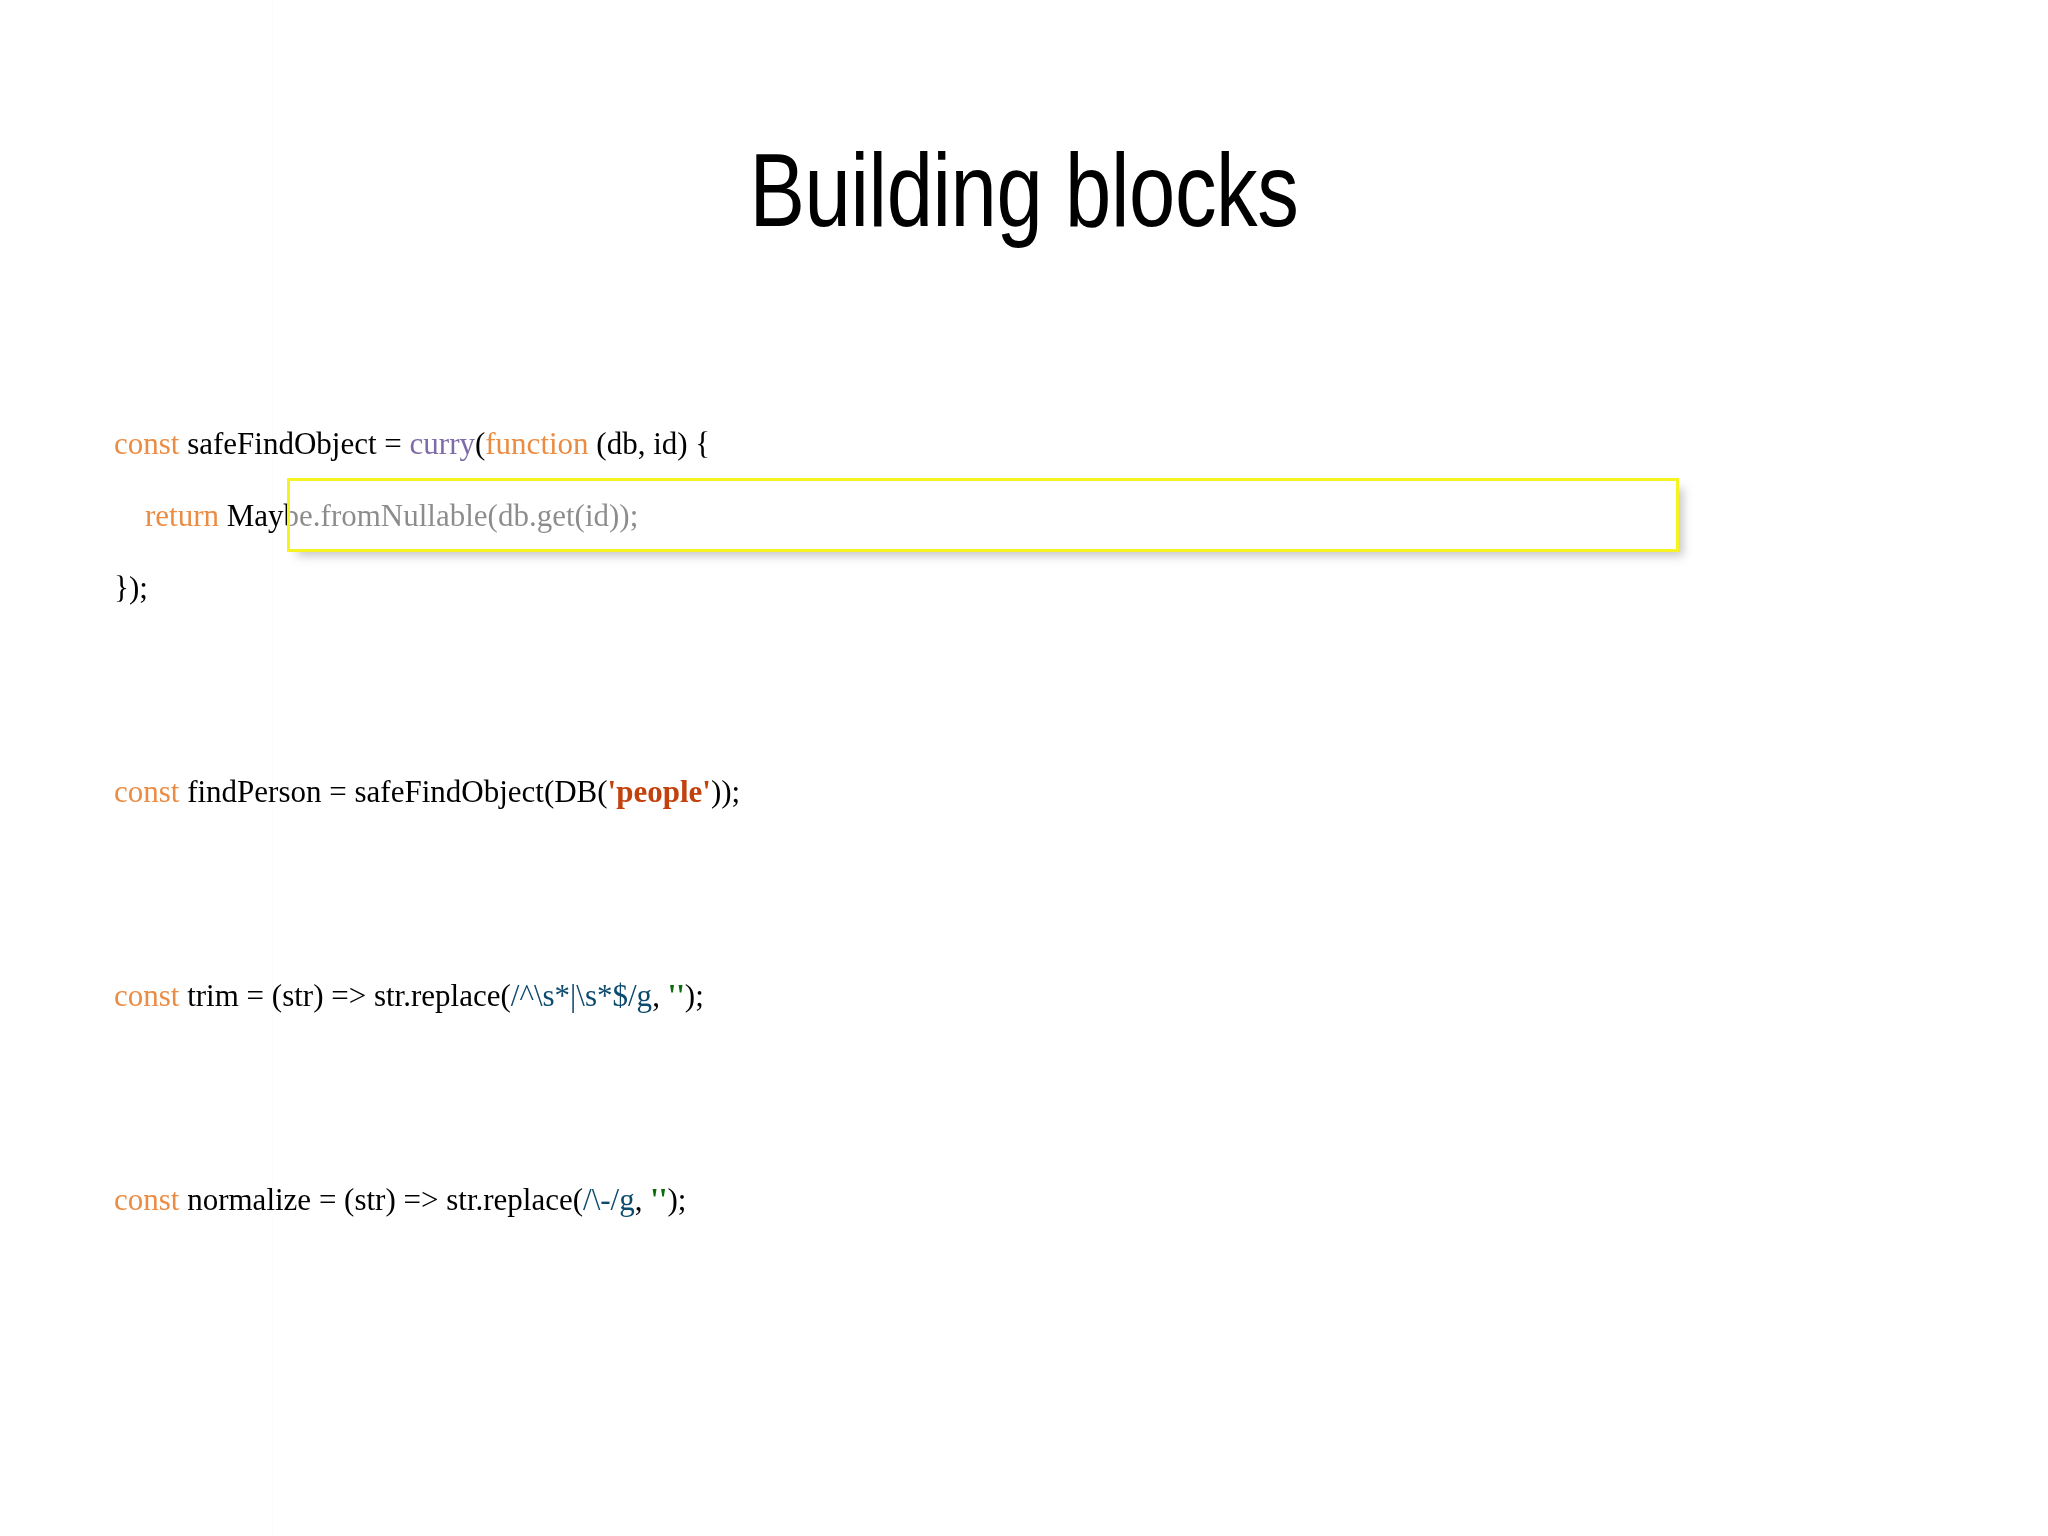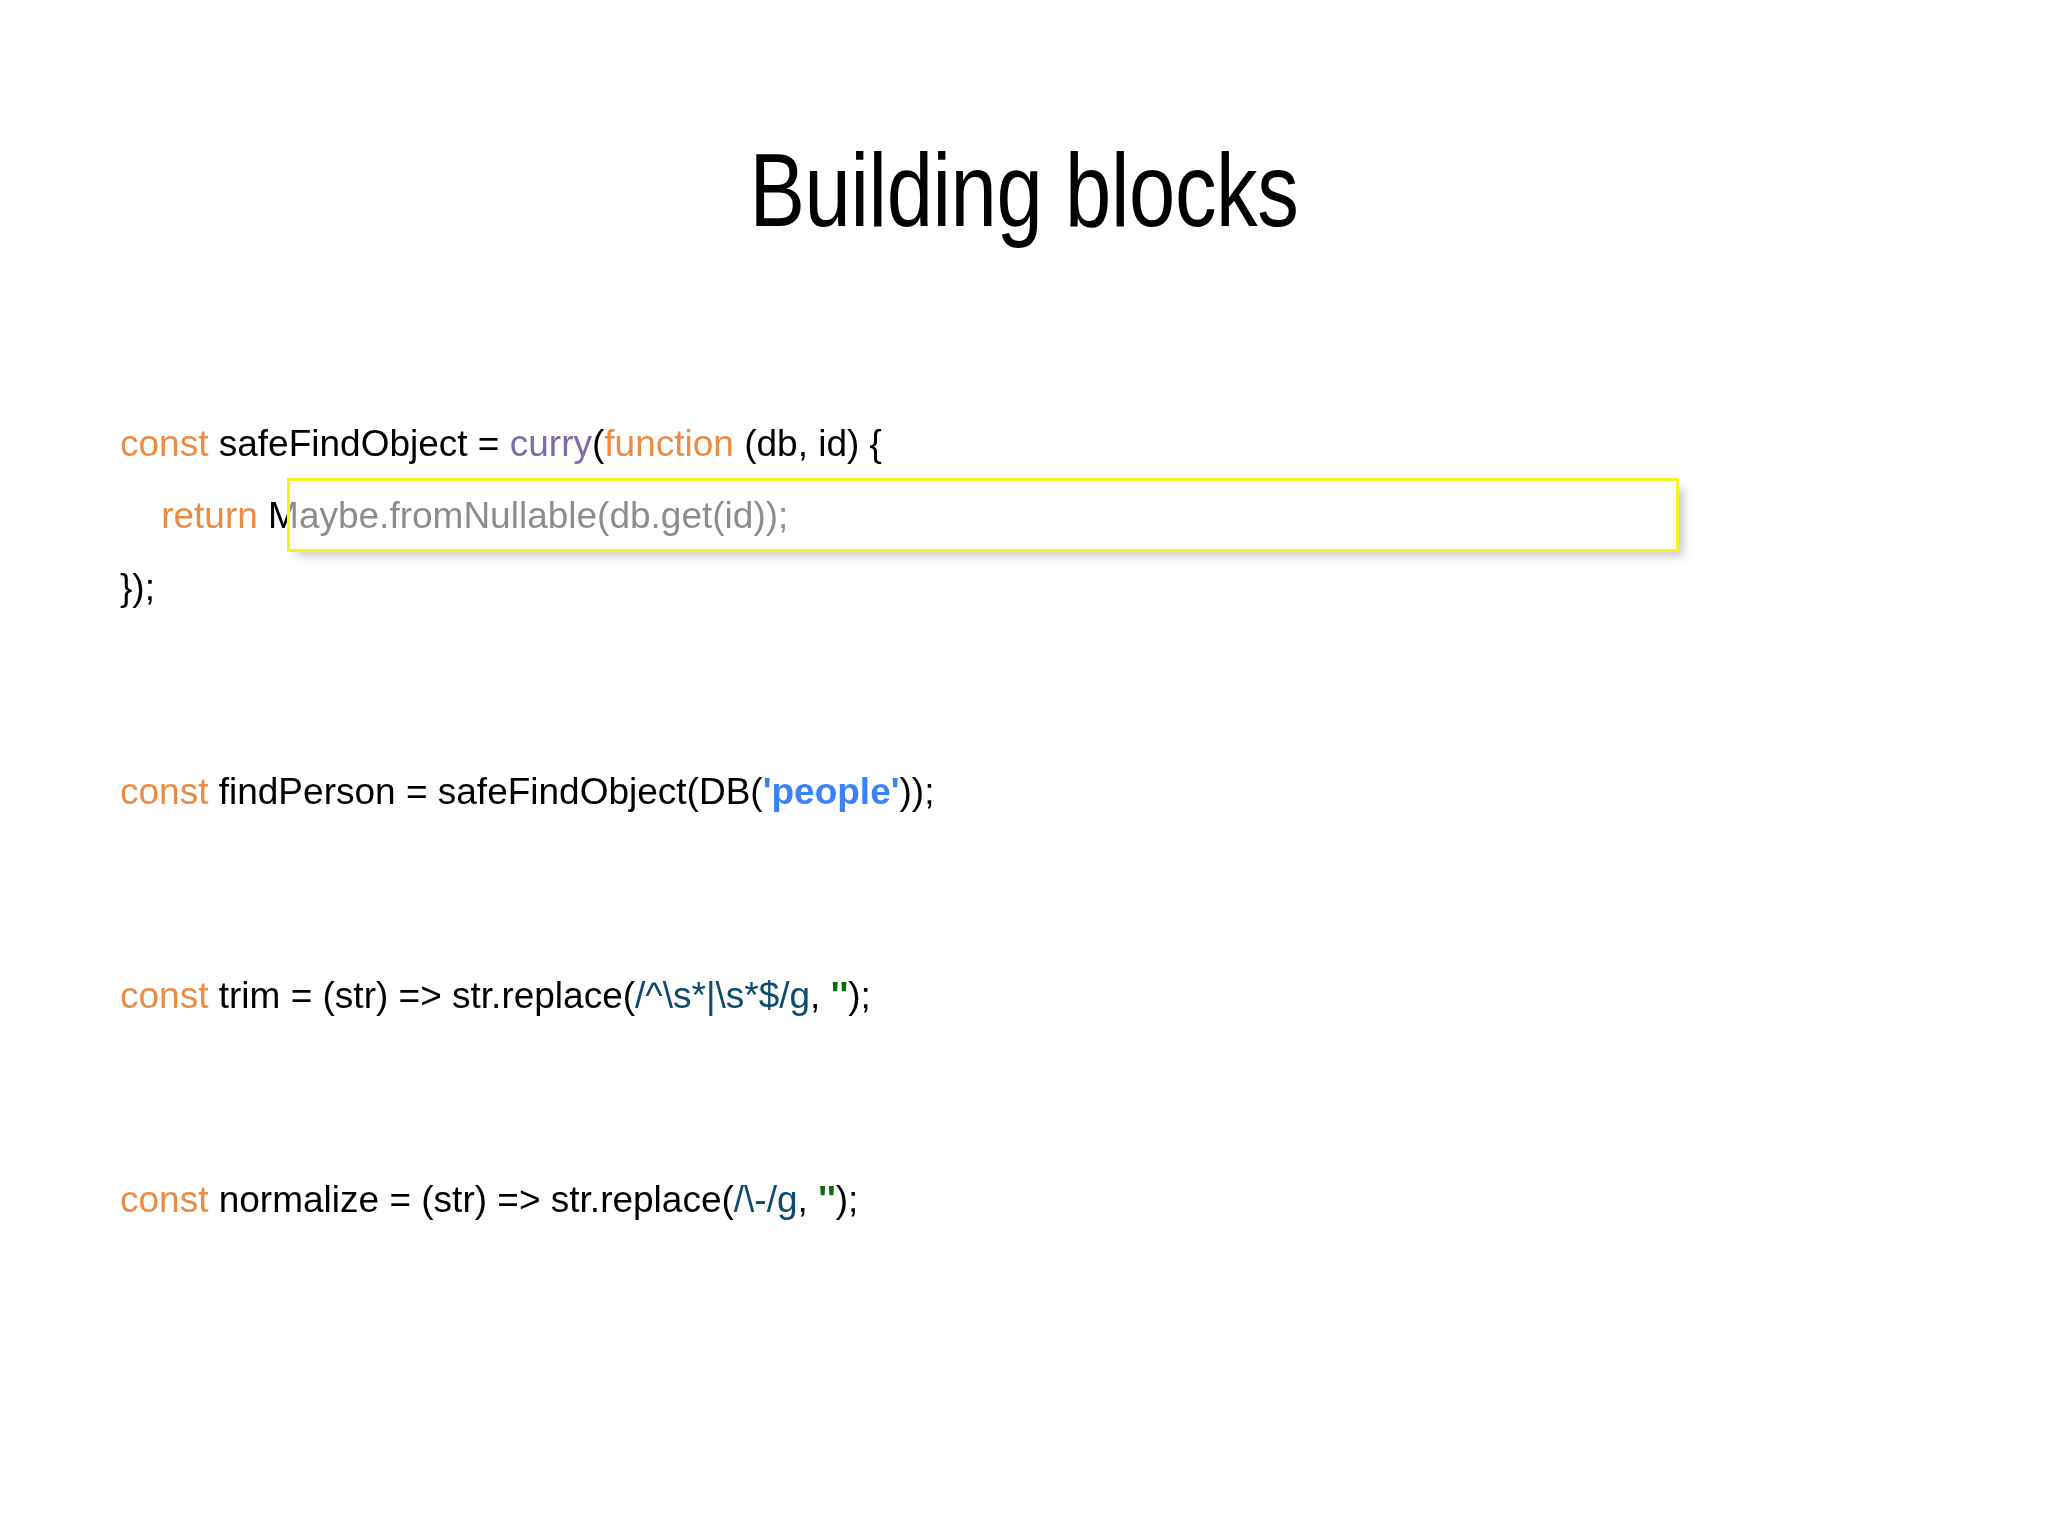--- a/index.html
+++ b/index.html
@@ -41,45 +41,46 @@
     color: #000000;
     font-weight: 400;
     font-stretch: condensed;
     transform: scaleX(0.80);
     transform-origin: 50% 50%;
     white-space: nowrap;
   }
 
   #code-body {
     position: absolute;
-    left: 120px;
+    left: 114px;
     top: 408px;
     width: 1800px;
-    font-size: 37px;
+    font-size: 31px;
     line-height: 72px;
     color: #000000;
     white-space: pre;
+    font-family: Liberation Serif, serif;
   }
 
   .code-block {
     margin: 0;
     padding: 0;
   }
   .spacer-block {
     height: 132px;
   }
   .code-line {
     white-space: pre;
     position: relative;
   }
 
   .tok-keyword   { color: #EB8C44; }
   .tok-plain     { color: #000000; }
   .tok-func      { color: #7E6BA8; }
-  .tok-string    { color: #3b82f6; font-weight: bold; }
+  .tok-string    { color: #c2410c; font-weight: bold; }
   .tok-regex     { color: #0c4a6e; }
   .tok-quote     { color: #0E6B0C; font-weight: bold; }
 
   
   #highlight-box {
     position: absolute;
     left: 287px;
     top: 478px;
     width: 1392px;
     height: 74px;

